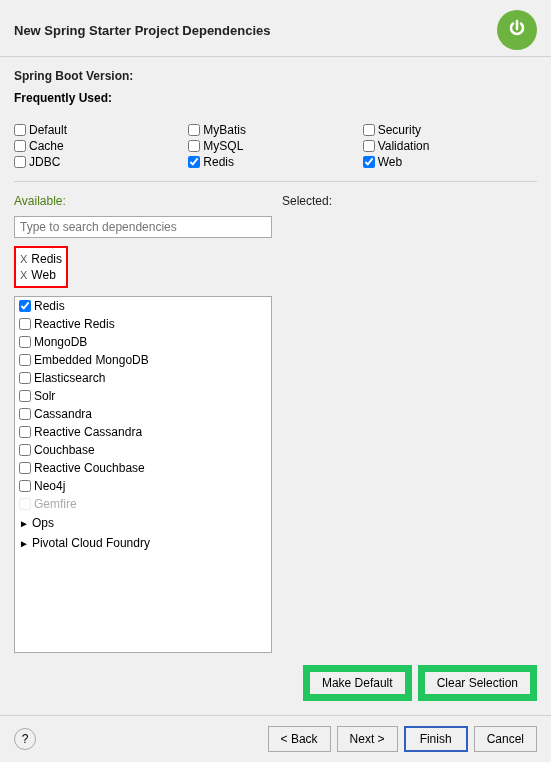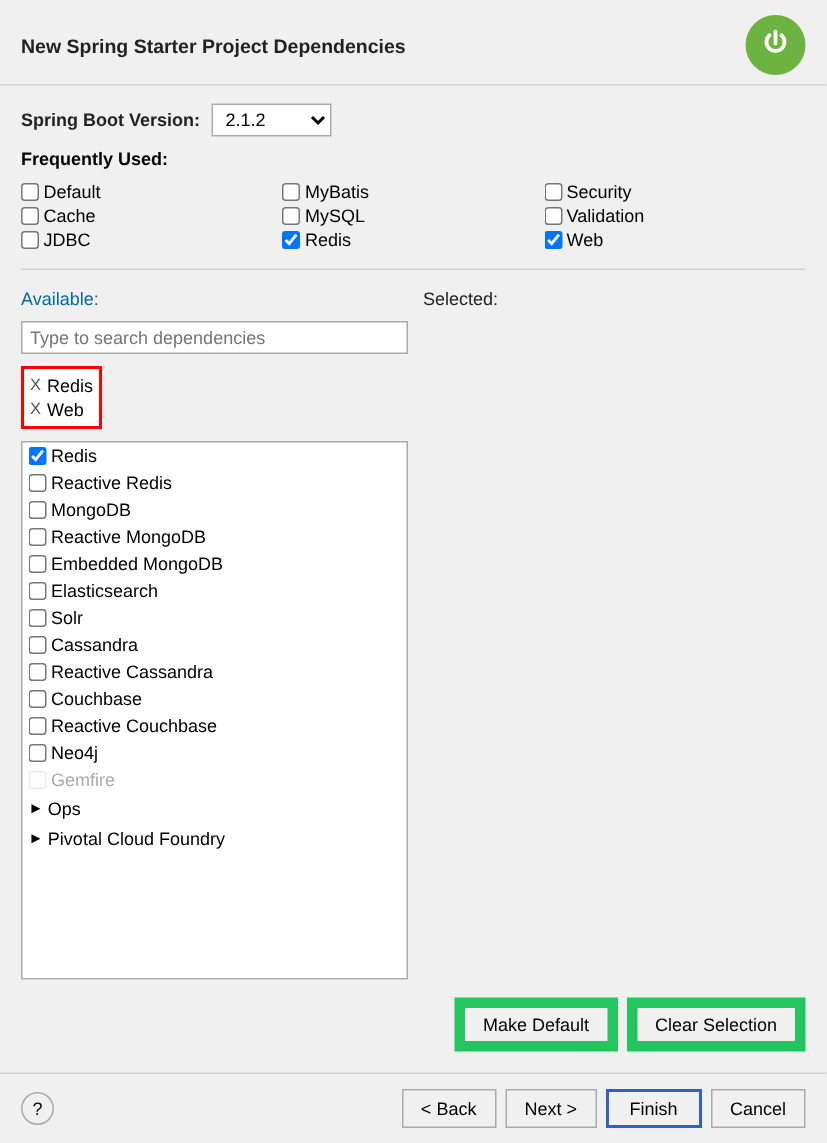--- a/index.html
+++ b/index.html
@@ -74,21 +74,21 @@
       min-width: 80px;
     }
     .frequently-used-section {
       display: flex;
       flex-direction: column;
       gap: 2px;
     }
     .freq-label {
       font-weight: bold;
       font-size: 12px;
-      margin-bottom: 6px;
+      margin-bottom: 16px;
     }
     .checkbox-grid {
       display: grid;
       grid-template-columns: 1fr 1fr 1fr;
       gap: 2px 0;
     }
     .checkbox-item {
       display: flex;
       align-items: center;
       gap: 3px;
@@ -99,21 +99,21 @@
       height: 12px;
       margin: 0;
     }
     .section-headers {
       display: flex;
       gap: 0;
     }
     .section-header-available {
       font-size: 12px;
       font-weight: normal;
-      color: #0369a1;
+      color: #4d7c0f;
       width: 260px;
     }
     .section-header-selected {
       font-size: 12px;
       font-weight: normal;
       color: #222;
       margin-left: 8px;
     }
     .search-input {
       width: 258px;
@@ -273,23 +273,20 @@
         <path d="M12 3 L12 11" stroke="white" stroke-width="2.5" stroke-linecap="round"></path>
         <path d="M8 5.5 A6 6 0 1 0 16 5.5" stroke="white" stroke-width="2.5" fill="none" stroke-linecap="round"></path>
       </svg>
     </div>
   </div>
 
   <div class="dialog-content">
 
     <div class="row">
       <span class="label label-bold">Spring Boot Version:</span>
-      <select class="version-select">
-        <option>2.1.2</option>
-      </select>
     </div>
 
     <div class="frequently-used-section">
       <span class="freq-label">Frequently Used:</span>
       <div class="checkbox-grid">
 
         <div class="checkbox-item">
           <input type="checkbox" style="">
           <span>Default</span>
         </div>
@@ -361,24 +358,20 @@
         <div class="dep-item">
           <input type="checkbox" style="">
           <span>Reactive Redis</span>
         </div>
         <div class="dep-item">
           <input type="checkbox" style="">
           <span>MongoDB</span>
         </div>
         <div class="dep-item">
           <input type="checkbox" style="">
-          <span>Reactive MongoDB</span>
-        </div>
-        <div class="dep-item">
-          <input type="checkbox" style="">
           <span>Embedded MongoDB</span>
         </div>
         <div class="dep-item">
           <input type="checkbox" style="">
           <span>Elasticsearch</span>
         </div>
         <div class="dep-item">
           <input type="checkbox" style="">
           <span>Solr</span>
         </div>

